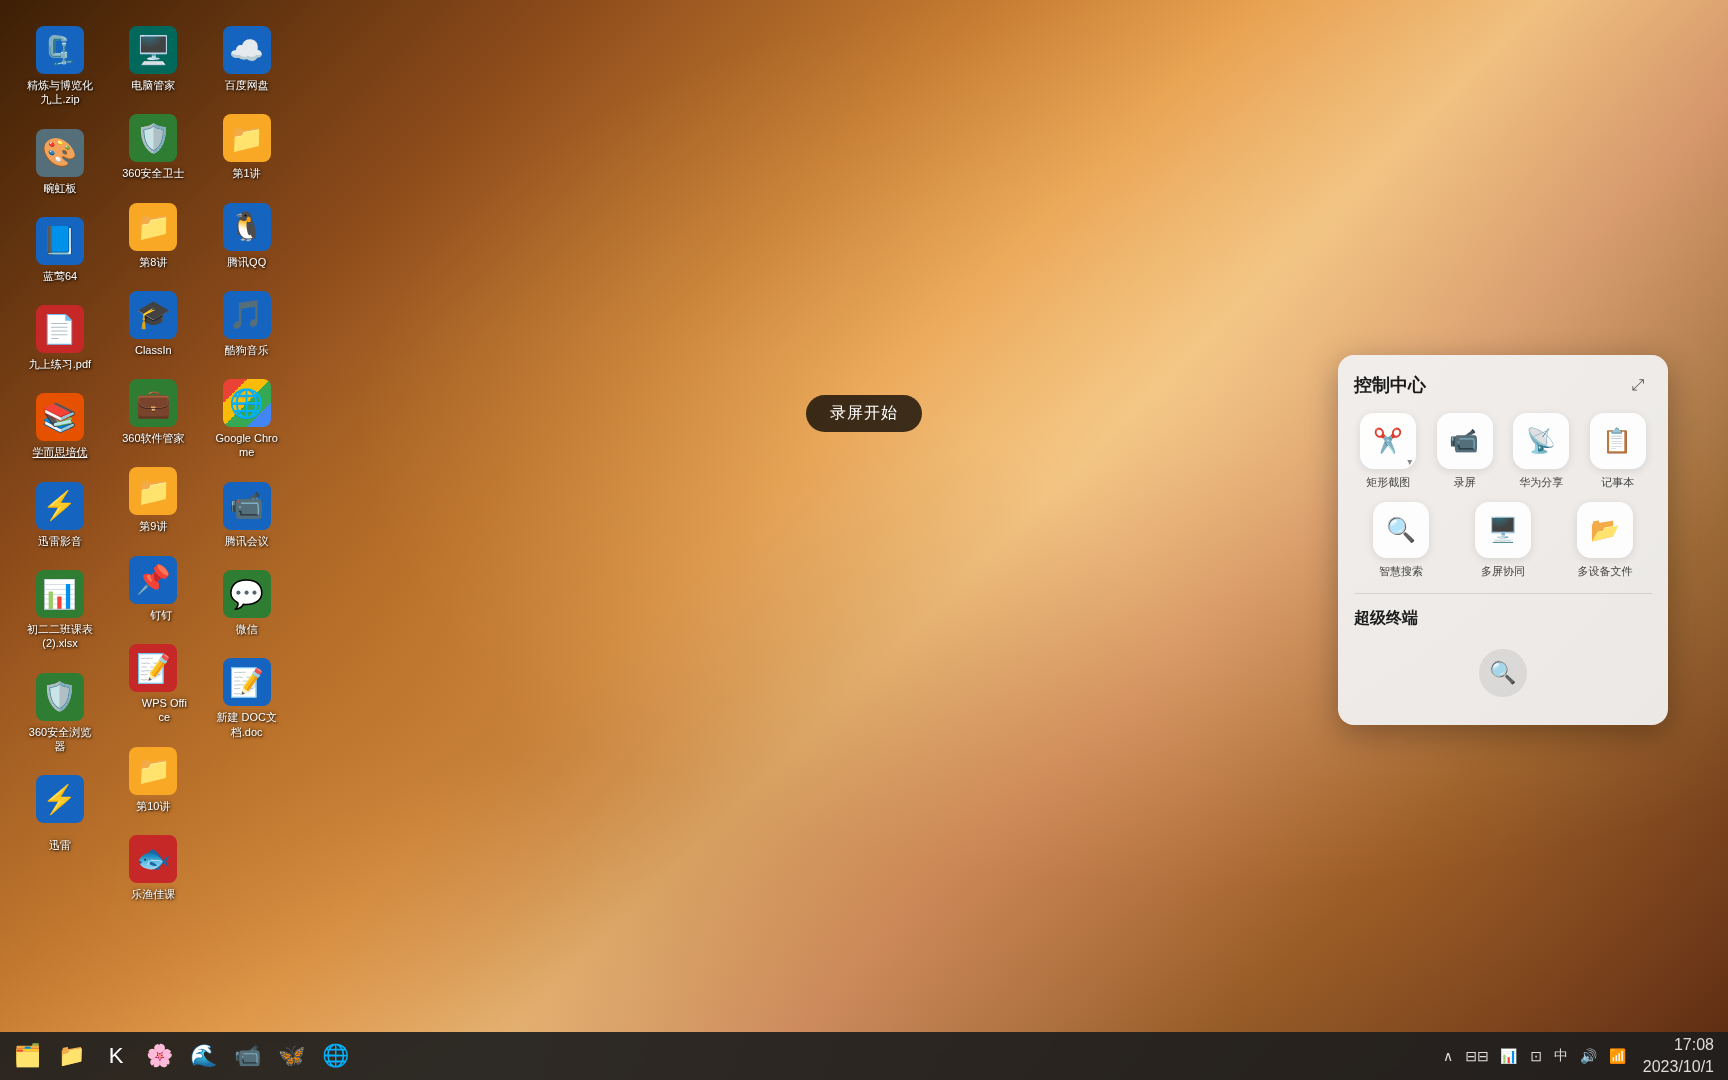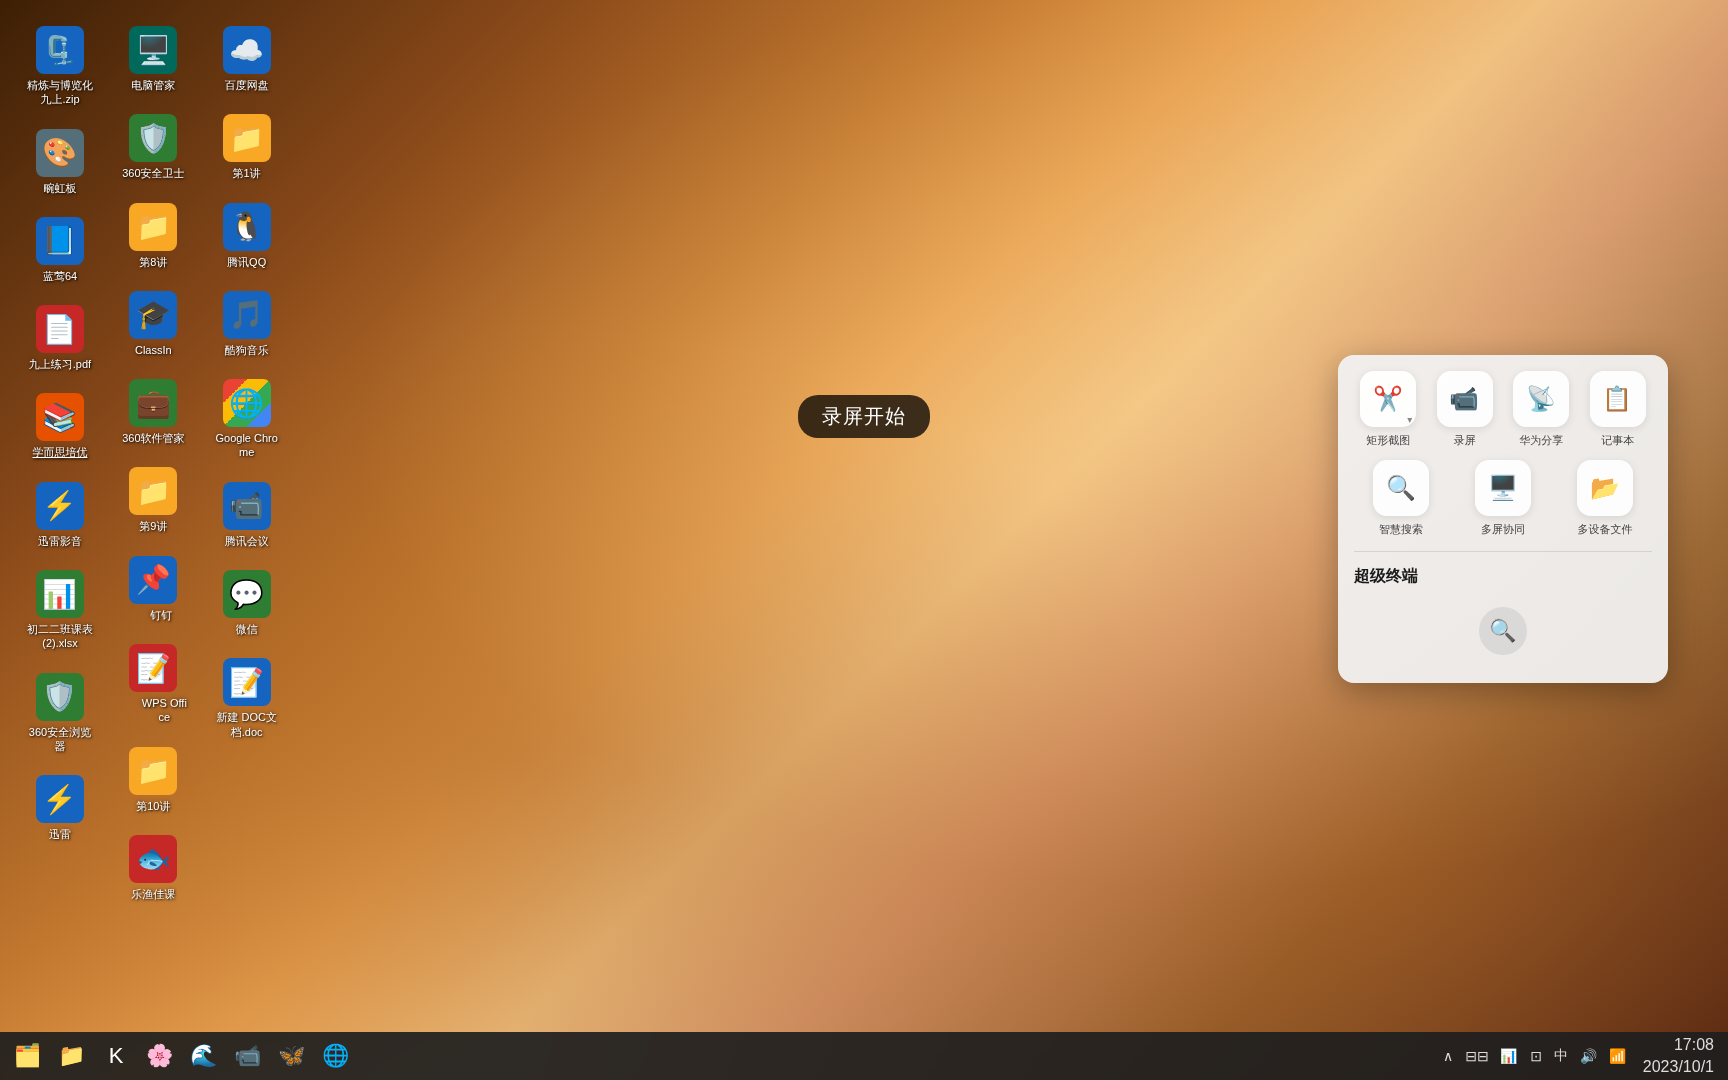--- a/index.html
+++ b/index.html
@@ -81,21 +81,21 @@
     
     #recording-indicator {
       position: absolute;
       top: 395px;
       left: 50%;
       transform: translateX(-50%);
       background: rgba(0,0,0,0.75);
       color: #fff;
       padding: 8px 24px;
       border-radius: 20px;
-      font-size: 20px;
+      font-size: 16px;
       letter-spacing: 1px;
     }
 
     
     #control-center {
       position: absolute;
       top: 355px;
       right: 60px;
       width: 330px;
       background: rgba(240,240,240,0.95);
@@ -336,21 +336,21 @@
       <div class="desktop-icon">
         <div class="icon-img bg-green">📊</div>
         <div class="icon-label" style="white-space: pre-line;">初二二班课表(2).xlsx</div>
       </div>
       <div class="desktop-icon">
         <div class="icon-img bg-green">🛡️</div>
         <div class="icon-label" style="white-space: pre-line;">360安全浏览器</div>
       </div>
       <div class="desktop-icon">
         <div class="icon-img bg-blue">⚡</div>
-        <div class="icon-label" style="white-space: pre-line;">迅雷</div>
+        <div class="icon-label" style="white-space: pre-line; margin-top: 11px;">迅雷</div>
       </div>
       <div class="desktop-icon">
         <div class="icon-img bg-teal">🖥️</div>
         <div class="icon-label" style="white-space: pre-line;">电脑管家</div>
       </div>
       <div class="desktop-icon">
         <div class="icon-img bg-green">🛡️</div>
         <div class="icon-label" style="white-space: pre-line;">360安全卫士</div>
       </div>
       <div class="desktop-icon">
@@ -417,20 +417,24 @@
         <div class="icon-img bg-blue">📝</div>
         <div class="icon-label" style="white-space: pre-line;">新建 DOC文档.doc</div>
       </div>
     </div>
 
   <div id="recording-indicator">
     <span>录屏开始</span>
   </div>
 
   <div id="control-center">
+    <div id="control-center-header">
+      <span id="control-center-title">控制中心</span>
+      <div id="control-center-expand">⤢</div>
+    </div>
 
     <div class="quick-grid" id="quick-grid-1">
         <div class="quick-item">
           <div class="quick-icon-btn has-dropdown">✂️</div>
           <div class="quick-label">矩形截图</div>
         </div>
         <div class="quick-item">
           <div class="quick-icon-btn">📹</div>
           <div class="quick-label">录屏</div>
         </div>

